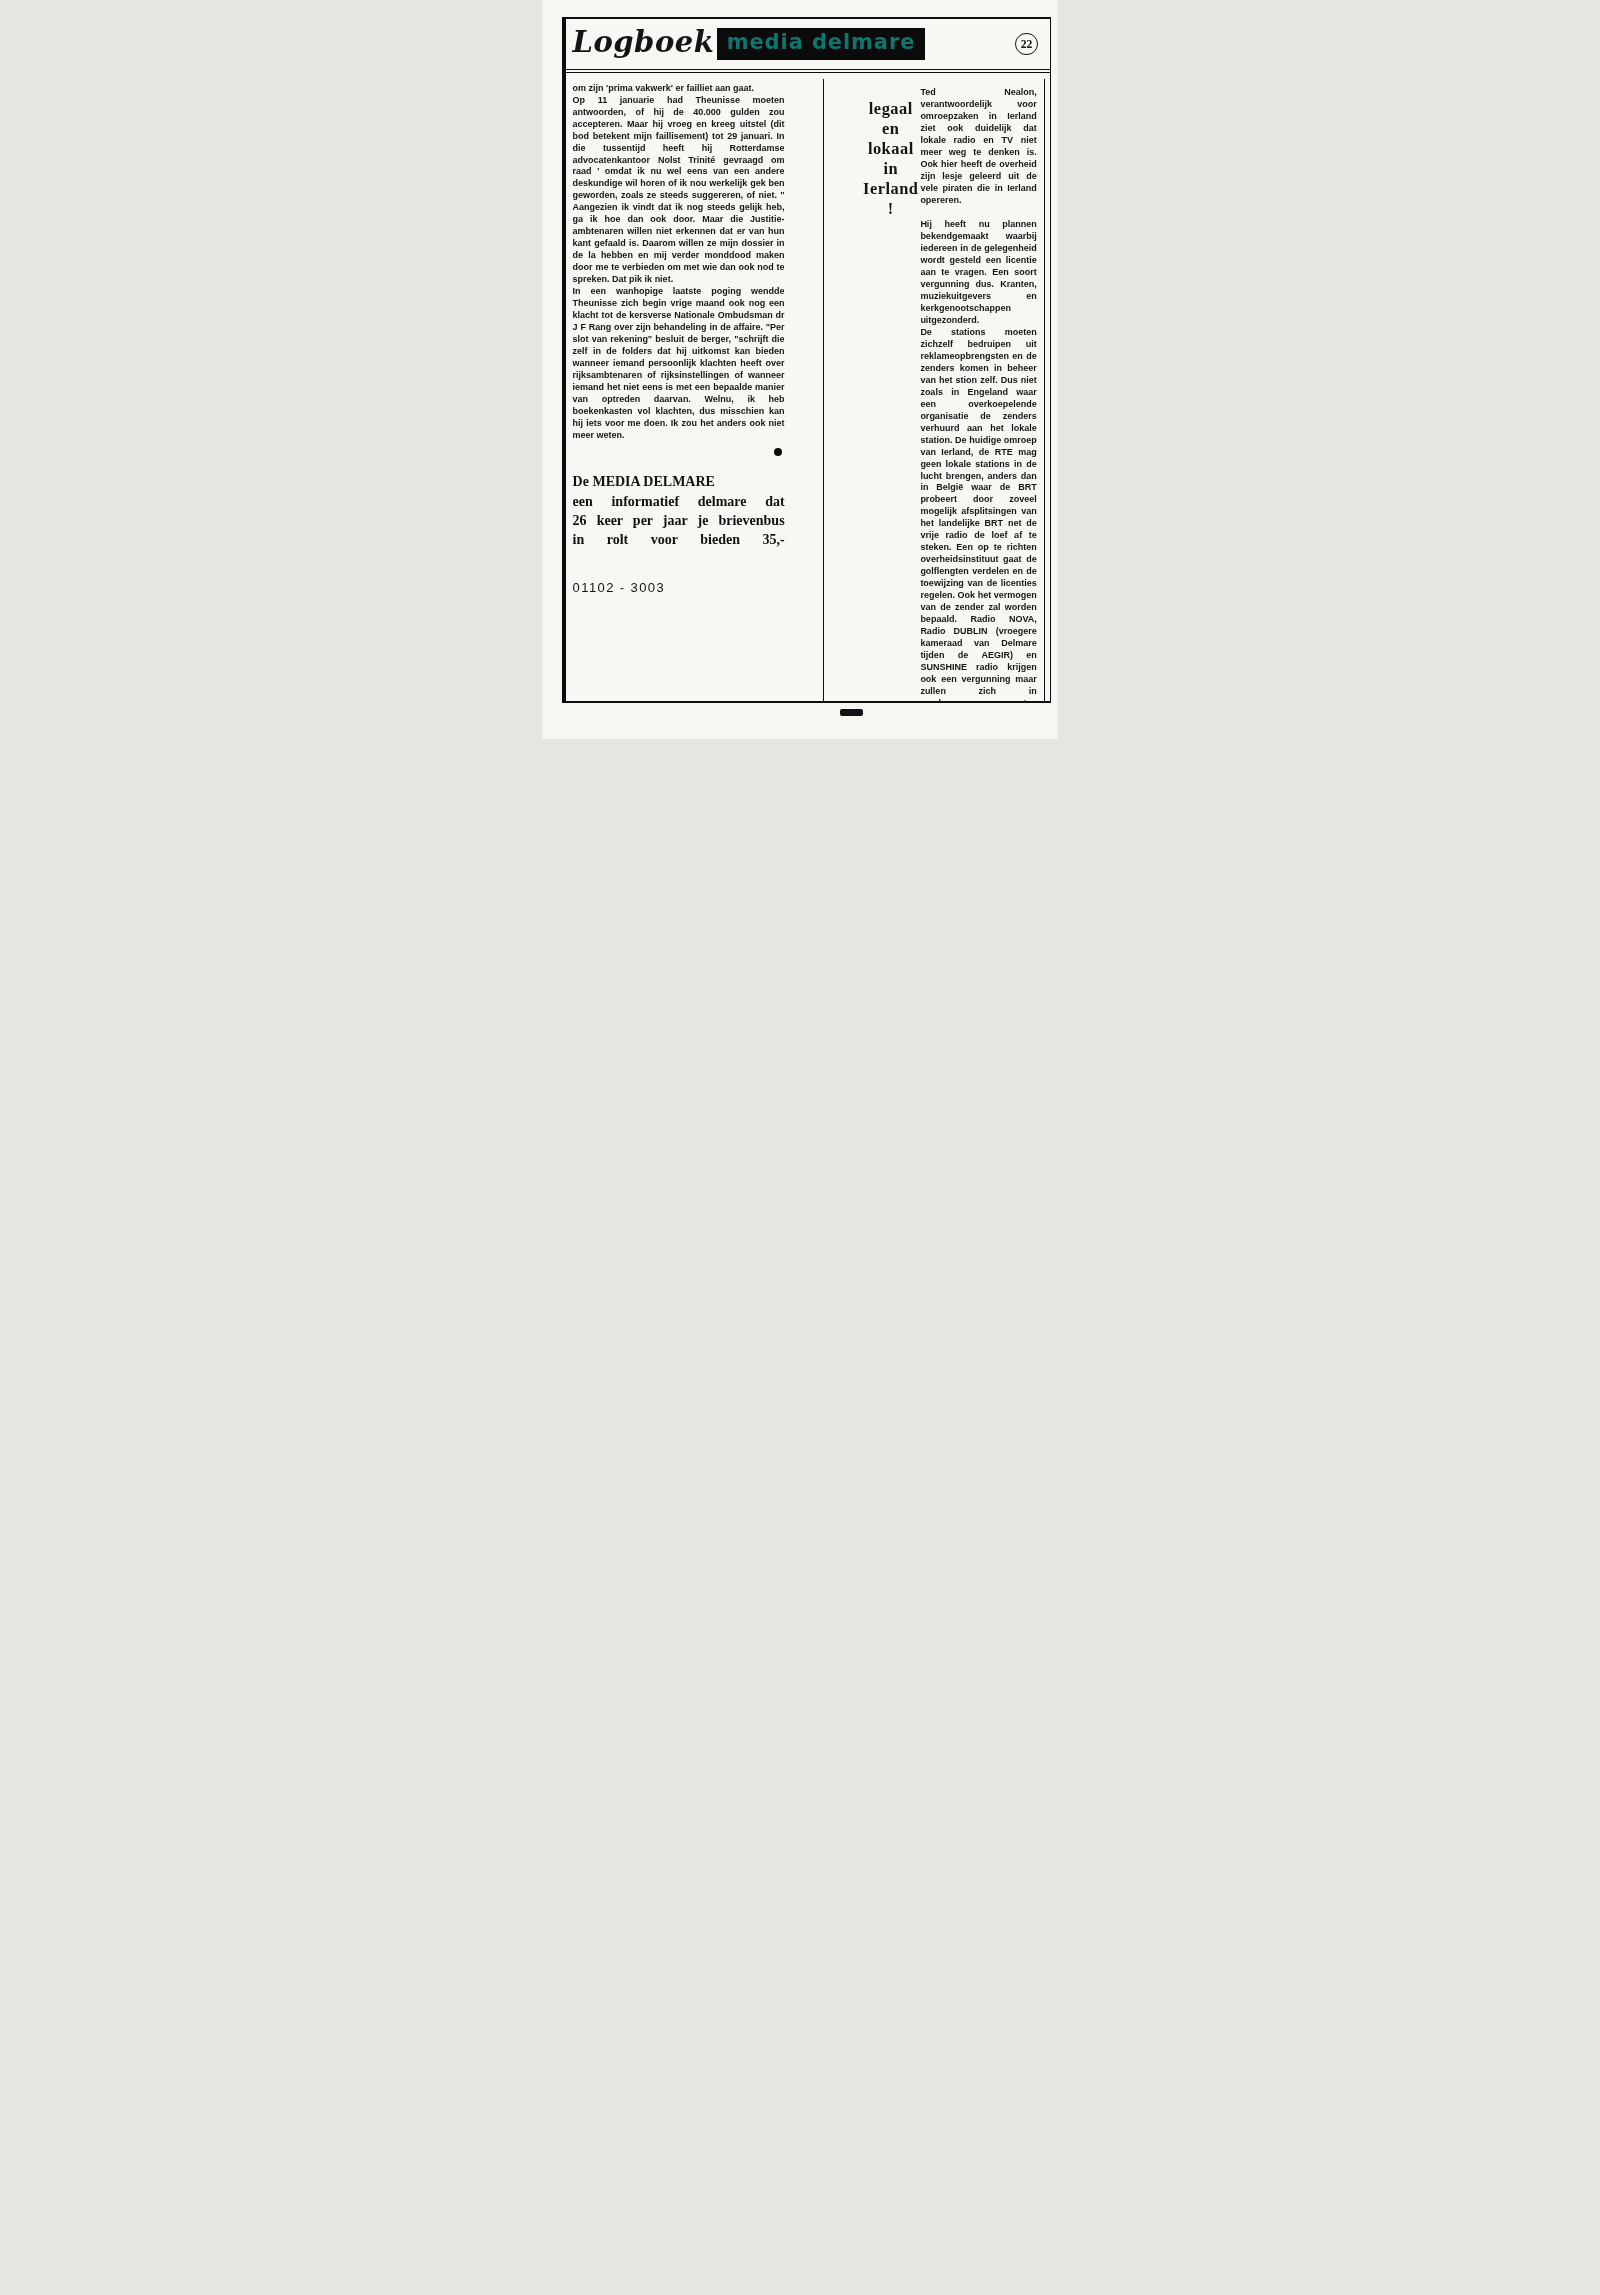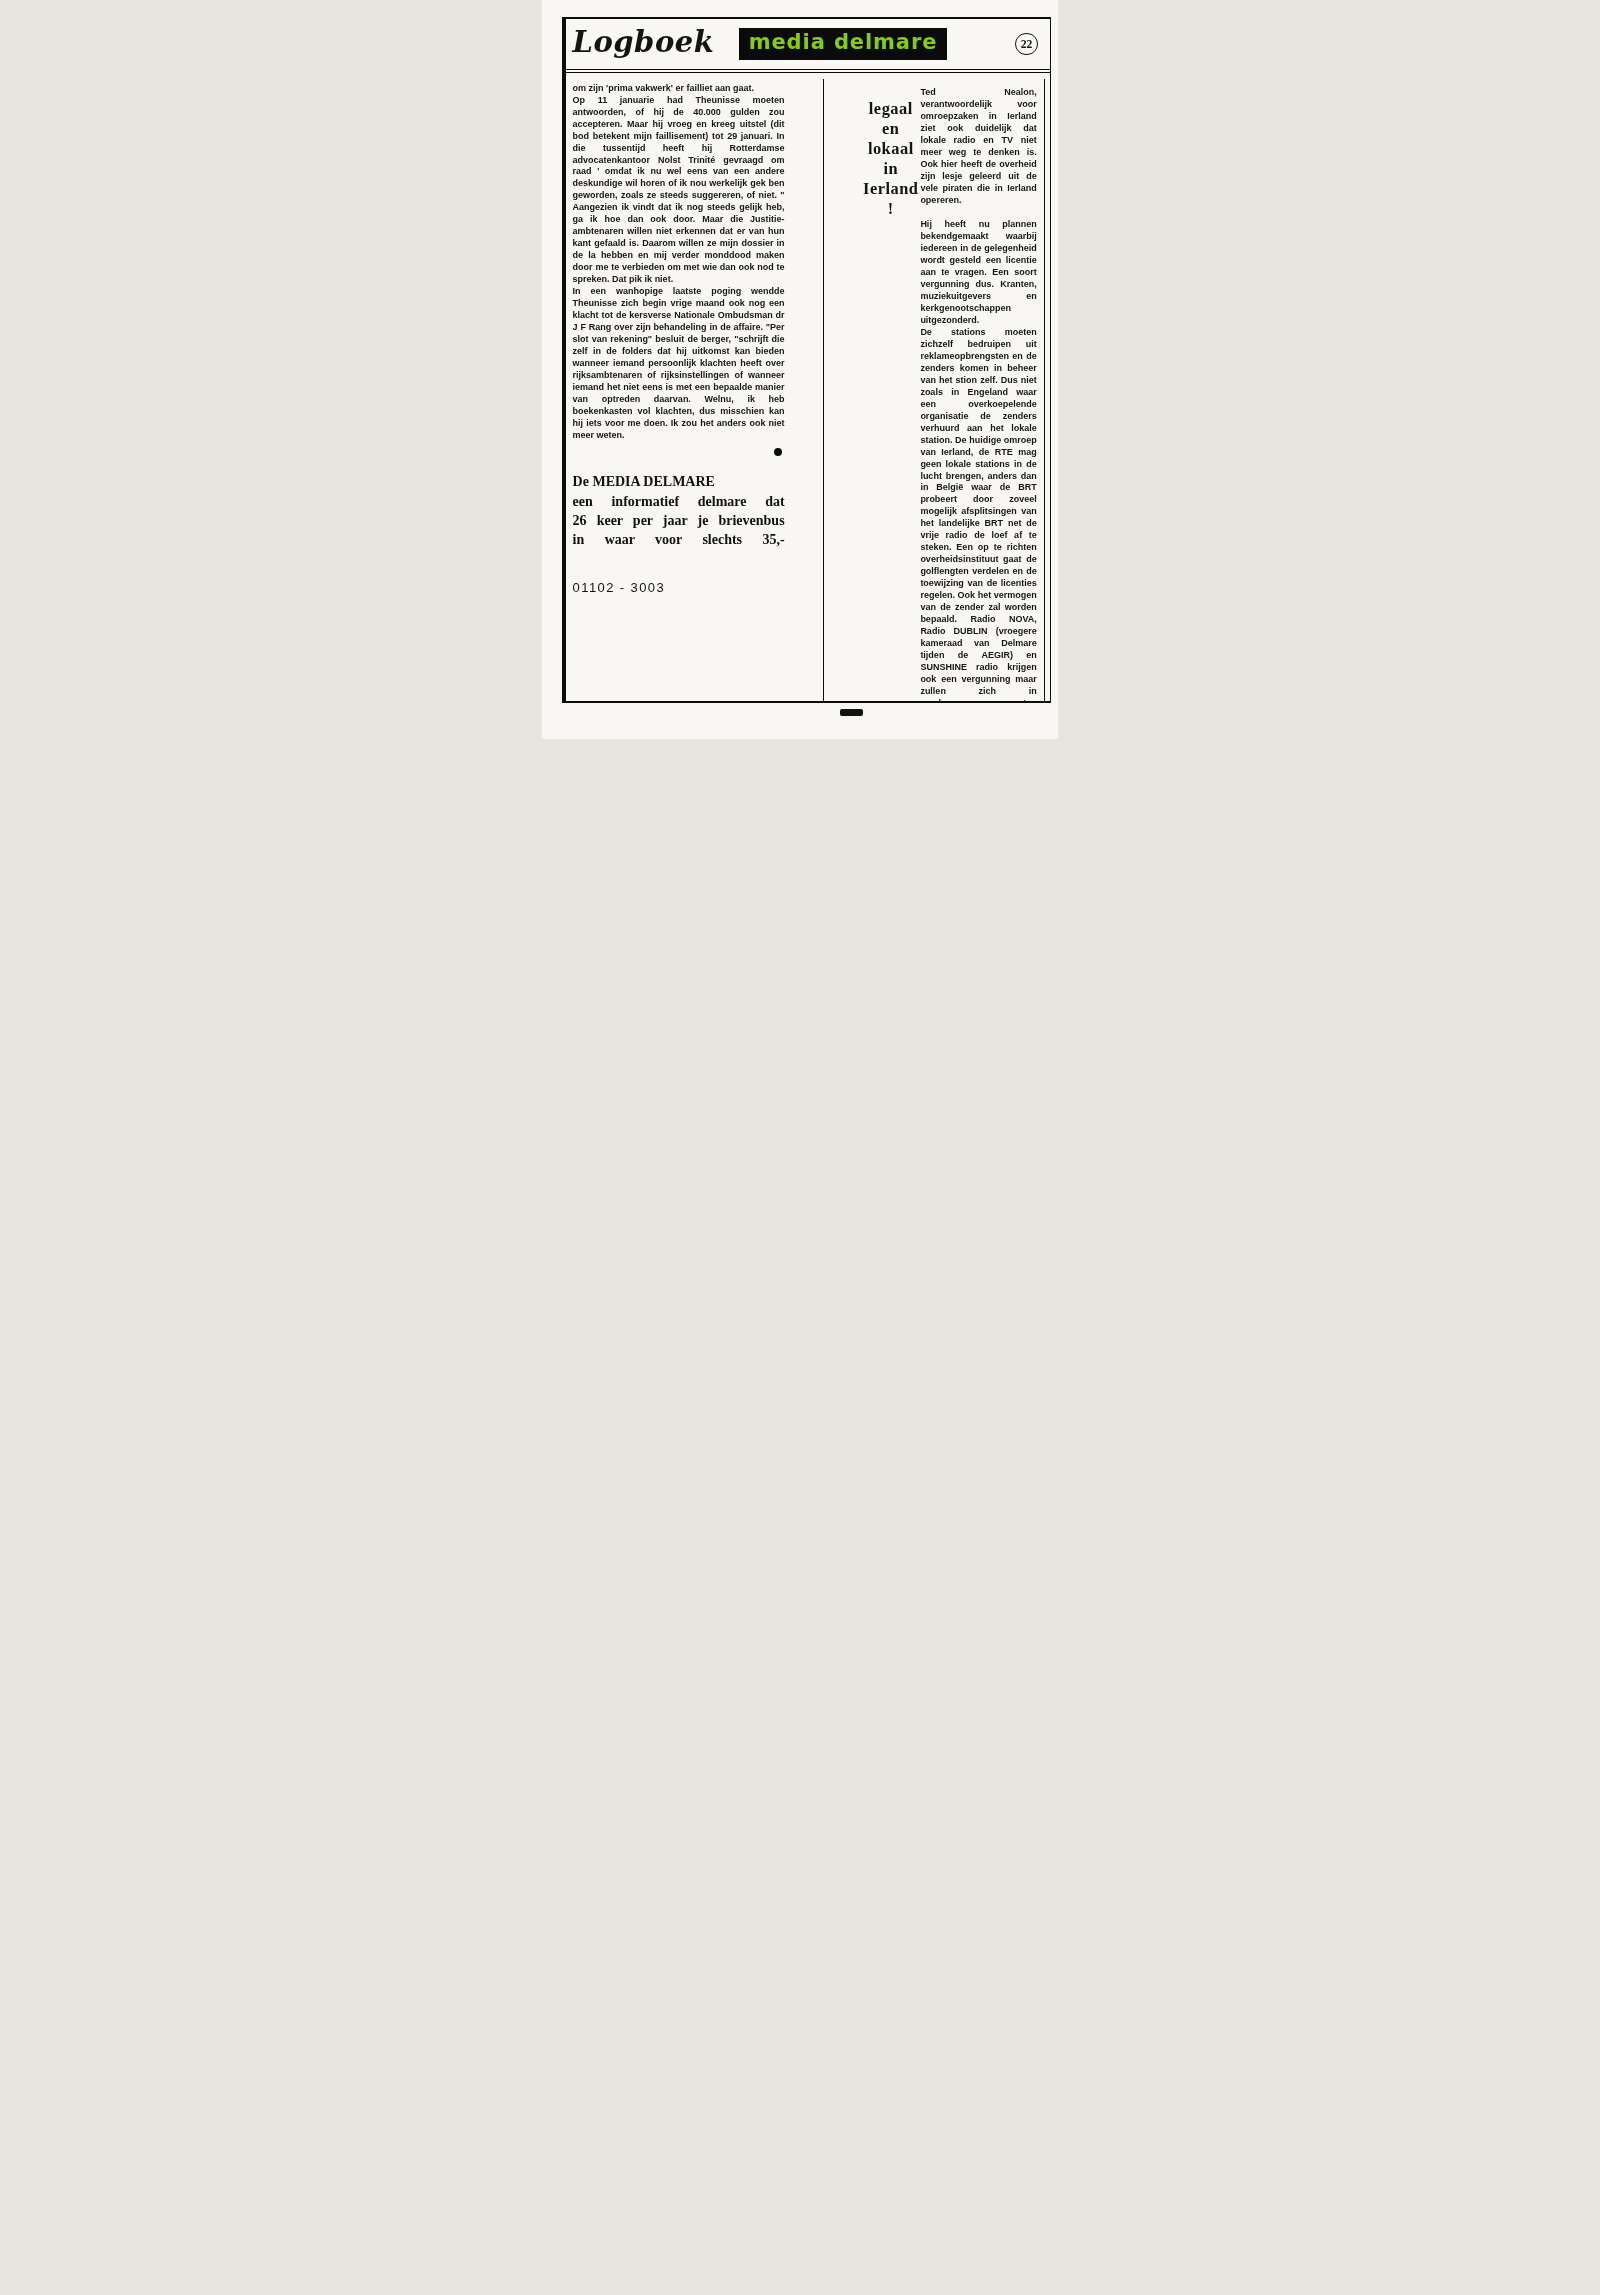--- a/index.html
+++ b/index.html
@@ -44,27 +44,27 @@
     font-family: "DejaVu Serif", serif;
     font-style: italic;
     font-weight: bold;
     font-size: 29px;
     letter-spacing: 0.5px;
     line-height: 1;
     padding-bottom: 3.8px;
   }
   .title-box {
     background: #0b0b0b;
-    color: #84cc16;
+    color: #0f766e;
     font-family: "DejaVu Sans", sans-serif;
     font-weight: bold;
     font-size: 21px;
     line-height: 1;
     padding: 3.8px 9.4px 6.6px 9.4px;
-    margin-left: 25px;
+    margin-left: 3px;
     letter-spacing: 0.9px;
     white-space: nowrap;
   }
   .page-badge {
     margin-left: auto;
     width: 20.6px;
     height: 20.6px;
     border: 1.9px solid #111;
     border-radius: 50%;
     display: flex;
@@ -198,21 +198,21 @@
         <p>om zijn 'prima vakwerk' er failliet aan gaat.</p>
         <p>Op 11 januarie had Theunisse moeten antwoorden, of hij de 40.000 gulden zou accepteren. Maar hij vroeg en kreeg uitstel (dit bod betekent mijn faillisement) tot 29 januari. In die tussentijd heeft hij Rotterdamse advocatenkantoor Nolst Trinité gevraagd om raad ' omdat ik nu wel eens van een andere deskundige wil horen of ik nou werkelijk gek ben geworden, zoals ze steeds suggereren, of niet. " Aangezien ik vindt dat ik nog steeds gelijk heb, ga ik hoe dan ook door. Maar die Justitie-ambtenaren willen niet erkennen dat er van hun kant gefaald is. Daarom willen ze mijn dossier in de la hebben en mij verder monddood maken door me te verbieden om met wie dan ook nod te spreken. Dat pik ik niet.</p>
         <p>In een wanhopige laatste poging wendde Theunisse zich begin vrige maand ook nog een klacht tot de kersverse Nationale Ombudsman dr J F Rang over zijn behandeling in de affaire. "Per slot van rekening" besluit de berger, "schrijft die zelf in de folders dat hij uitkomst kan bieden wanneer iemand persoonlijk klachten heeft over rijksambtenaren of rijksinstellingen of wanneer iemand het niet eens is met een bepaalde manier van optreden daarvan. Welnu, ik heb boekenkasten vol klachten, dus misschien kan hij iets voor me doen. Ik zou het anders ook niet meer weten.</p>
 
         <div class="end-dot"></div>
 
         <div class="promo">
           <div class="line centered">De MEDIA DELMARE</div>
           <div class="line stretch">een informatief delmare dat</div>
           <div class="line stretch">26 keer per jaar je brievenbus</div>
-          <div class="line stretch">in waar voor slechts 35,-</div>
+          <div class="line stretch">in rolt voor bieden 35,-</div>
         </div>
 
         <div class="phone">01102 - 3003</div>
       </div>
 
       <div class="divider"></div>
 
       <div class="col-right">
         <div class="right-heading">
           <div>legaal en lokaal</div>

